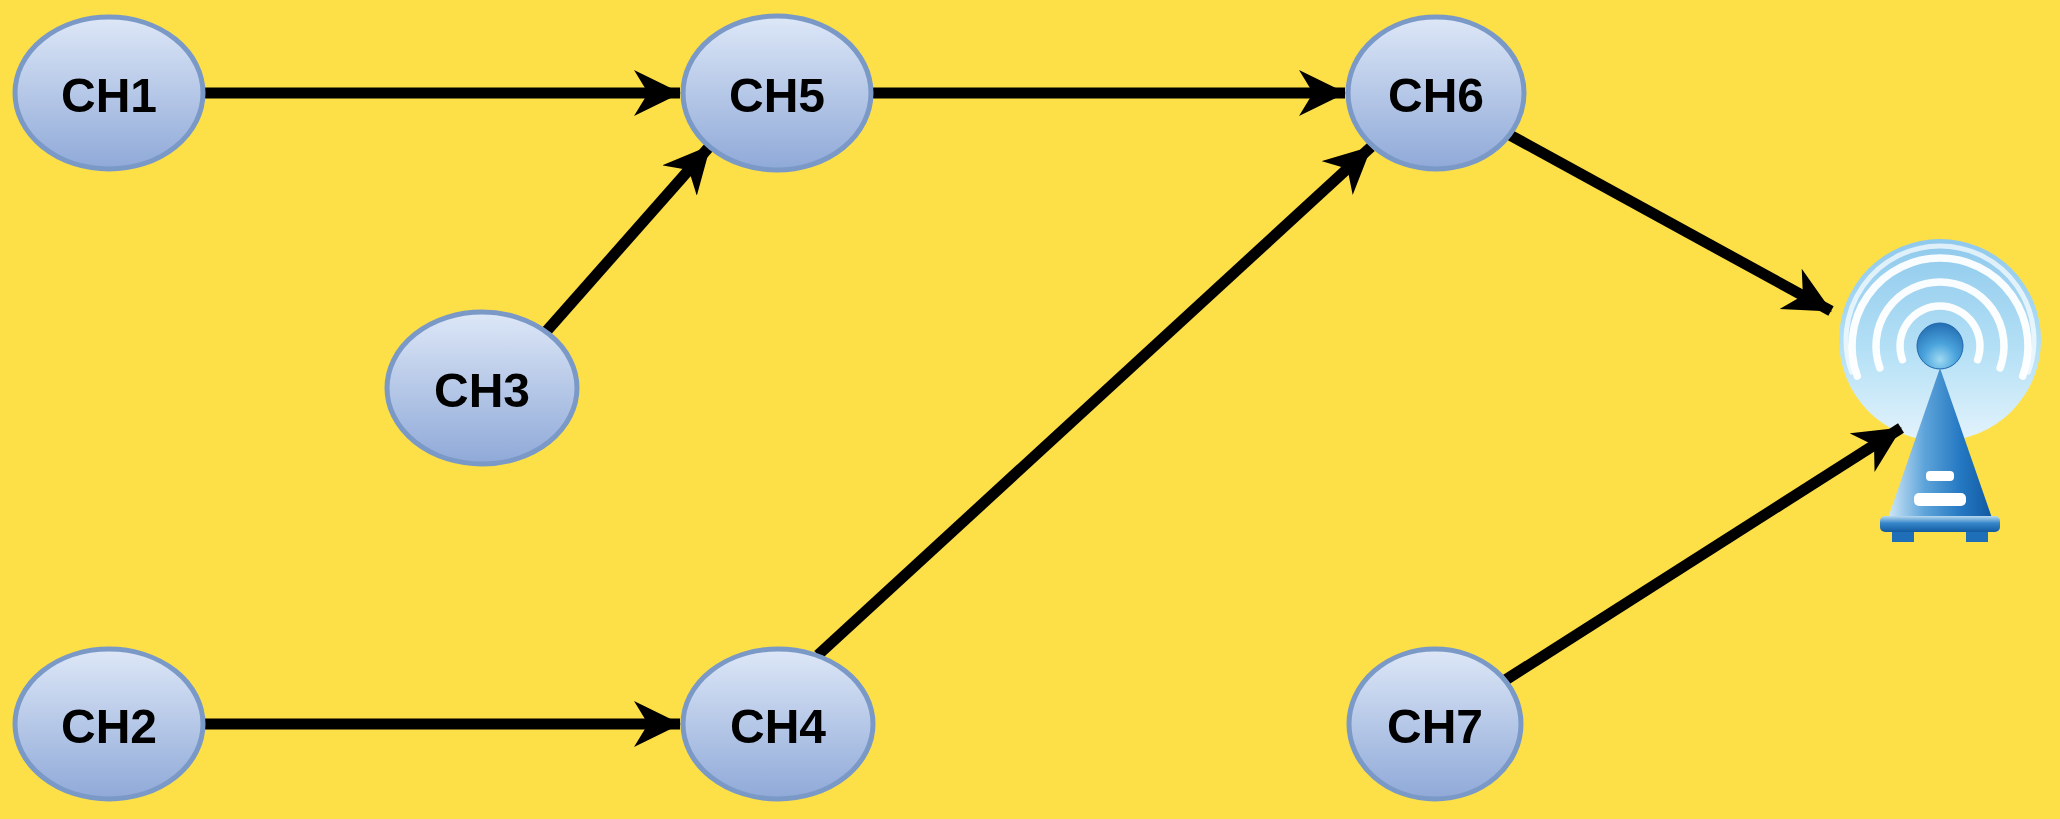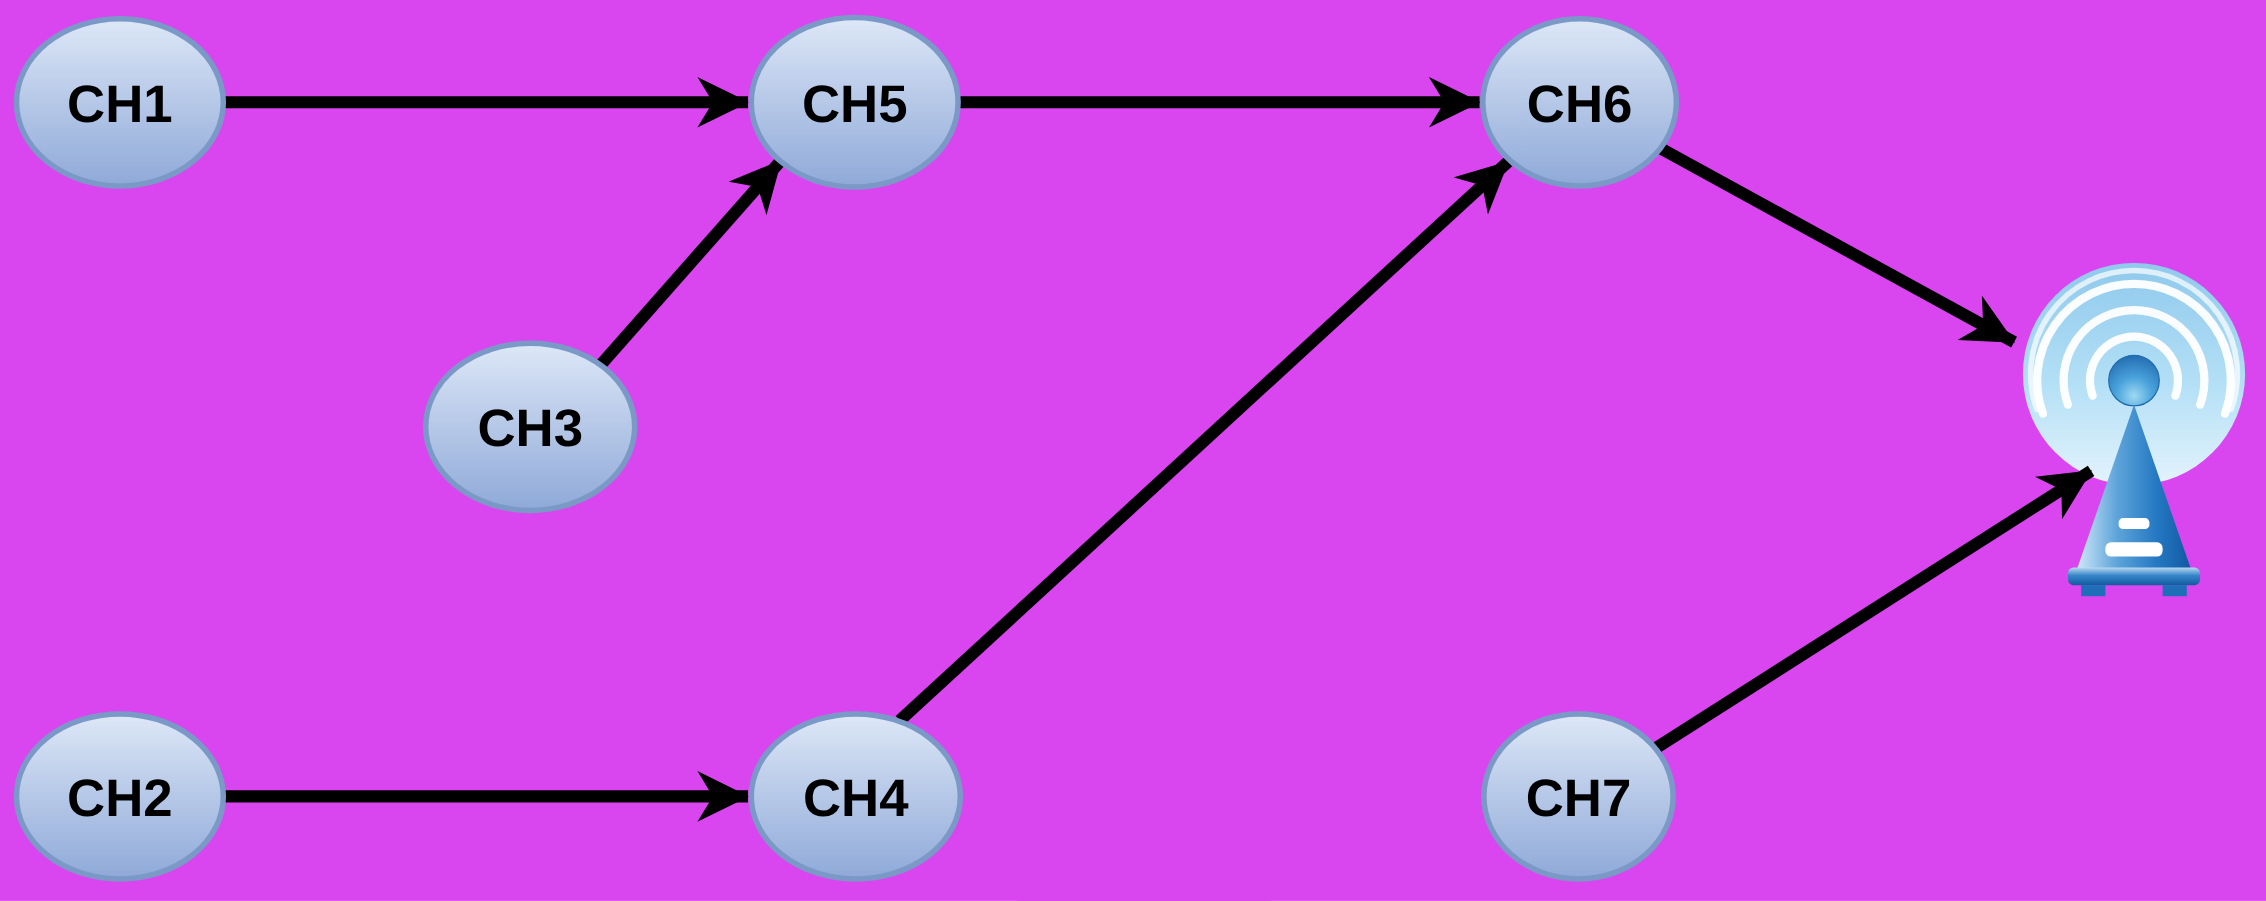--- a/index.html
+++ b/index.html
@@ -13,21 +13,21 @@
   }
   svg { display: block; }
   .node-label {
     font-family: "Liberation Sans", sans-serif;
     font-weight: 700;
   }
 </style>
 </head>
 <body>
 
-<div class="stage" style="background: #d946ef;">
+<div class="stage" style="background: #fde047;">
   <svg id="diagram-svg" viewBox="0 0 2060 819" width="2060" height="819">
     <defs>
       <linearGradient id="node-grad" x1="0" y1="0" x2="0" y2="1">
         <stop id="node-grad-top" offset="0" stop-color="#dde7f7"></stop>
         <stop id="node-grad-bottom" offset="1" stop-color="#8fa9d8"></stop>
       </linearGradient>
 
       <linearGradient id="bs-circle-grad" x1="0" y1="0" x2="0" y2="1">
         <stop offset="0" stop-color="#8fc9ec"></stop>
         <stop offset="0.55" stop-color="#b4e0f6"></stop>

